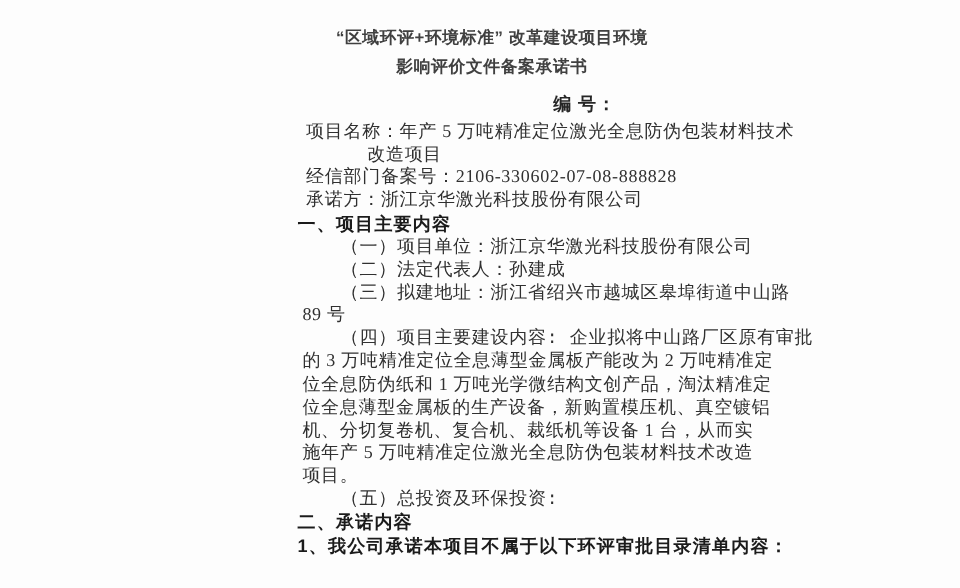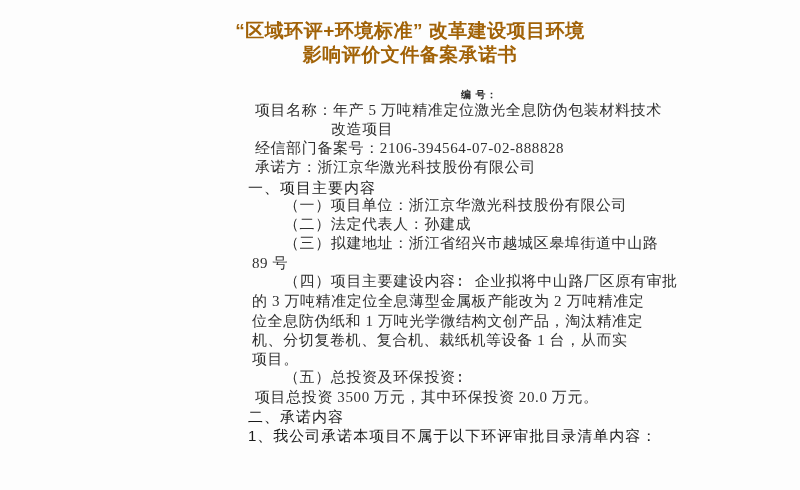--- a/index.html
+++ b/index.html
@@ -17,85 +17,86 @@
     color: #303030;
   }
   .doc-title {
     position: absolute;
     top: 19px;
     left: 205px;
     width: 410px;
     text-align: center;
     font-family: "Liberation Sans", sans-serif;
     font-weight: 700;
-    color: #a16207;
-    font-size: 19px;
+    color: #404040;
+    font-size: 14px;
     line-height: 24px;
     letter-spacing: 0.5px;
   }
   .doc-number {
     position: absolute;
-    top: 88px;
+    top: 78px;
     left: 461px;
-    font-size: 10px;
+    font-size: 15px;
     font-weight: 600;
     color: #262626;
     letter-spacing: 1px;
   }
   .doc-body {
     position: absolute;
     top: 101px;
     left: 248px;
     width: 372px;
     font-size: 15px;
     letter-spacing: 0.6px;
   }
   .ln {
     height: 19.15px;
     line-height: 19.15px;
     white-space: nowrap;
   }
   .ind-label { margin-left: 7px; }
   .ind-item  { margin-left: 36px; font-family: Liberation Mono, monospace; }
   .ind-cont  { margin-left: 4px; }
-  .ind-sub   { margin-left: 83px; }
+  .ind-sub   { margin-left: 58px; }
   .ind-num   { margin-left: 4px; }
   .bold-head {
     font-family: "Liberation Sans", sans-serif;
-    font-weight: 400;
+    font-weight: 700;
     color: #1b1b1b;
     letter-spacing: 1px;
   }
 </style>
 </head>
 <body>
 
 <div class="page">
 
   <div class="doc-title">
     <div>“区域环评+环境标准” 改革建设项目环境</div>
     <div>影响评价文件备案承诺书</div>
   </div>
 
   <div class="doc-number">编 号：</div>
 
   <div class="doc-body">
     <div class="ln ind-label">项目名称：年产 5 万吨精准定位激光全息防伪包装材料技术</div>
     <div class="ln ind-sub">改造项目</div>
-    <div class="ln ind-label">经信部门备案号：2106-394564-07-02-888828</div>
+    <div class="ln ind-label">经信部门备案号：2106-330602-07-08-888828</div>
     <div class="ln ind-label">承诺方：浙江京华激光科技股份有限公司</div>
     <div class="ln bold-head">一、项目主要内容</div>
     <div class="ln ind-item">（一）项目单位：浙江京华激光科技股份有限公司</div>
     <div class="ln ind-item">（二）法定代表人：孙建成</div>
     <div class="ln ind-item">（三）拟建地址：浙江省绍兴市越城区皋埠街道中山路</div>
     <div class="ln ind-num">89 号</div>
     <div class="ln ind-item">（四）项目主要建设内容: 企业拟将中山路厂区原有审批</div>
     <div class="ln ind-cont">的 3 万吨精准定位全息薄型金属板产能改为 2 万吨精准定</div>
     <div class="ln ind-cont">位全息防伪纸和 1 万吨光学微结构文创产品，淘汰精准定</div>
+    <div class="ln ind-cont">位全息薄型金属板的生产设备，新购置模压机、真空镀铝</div>
     <div class="ln ind-cont">机、分切复卷机、复合机、裁纸机等设备 1 台，从而实</div>
+    <div class="ln ind-cont">施年产 5 万吨精准定位激光全息防伪包装材料技术改造</div>
     <div class="ln ind-cont">项目。</div>
     <div class="ln ind-item">（五）总投资及环保投资:</div>
-    <div class="ln ind-label">项目总投资 3500 万元，其中环保投资 20.0 万元。</div>
     <div class="ln bold-head">二、承诺内容</div>
     <div class="ln bold-head">1、我公司承诺本项目不属于以下环评审批目录清单内容：</div>
   </div>
 
 </div>
 
 </body></html>

